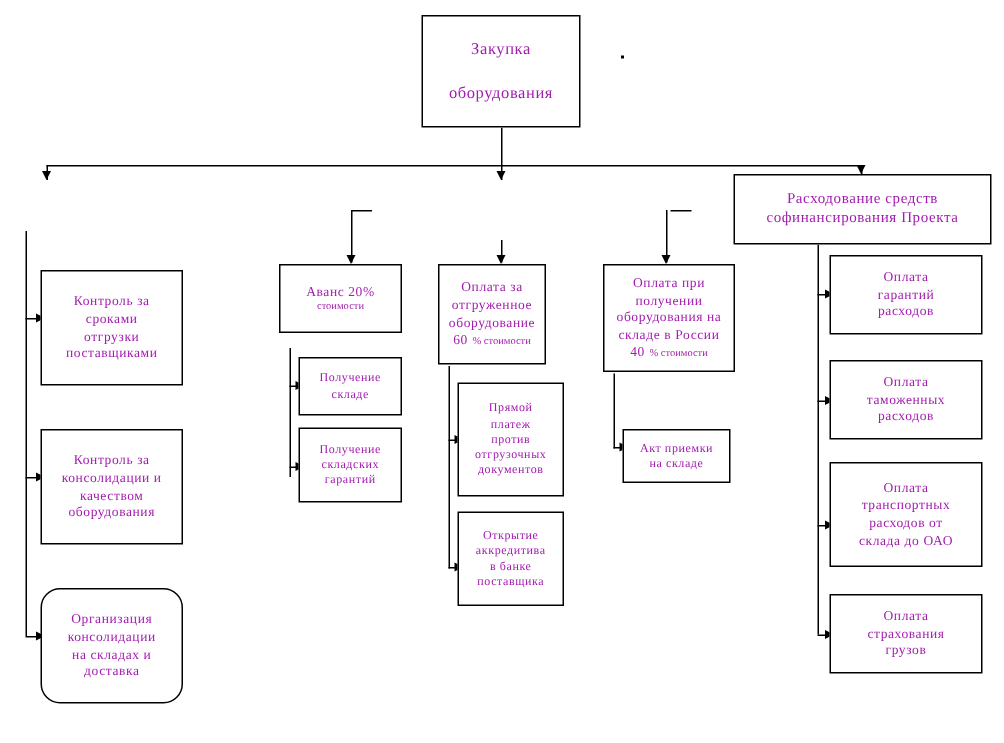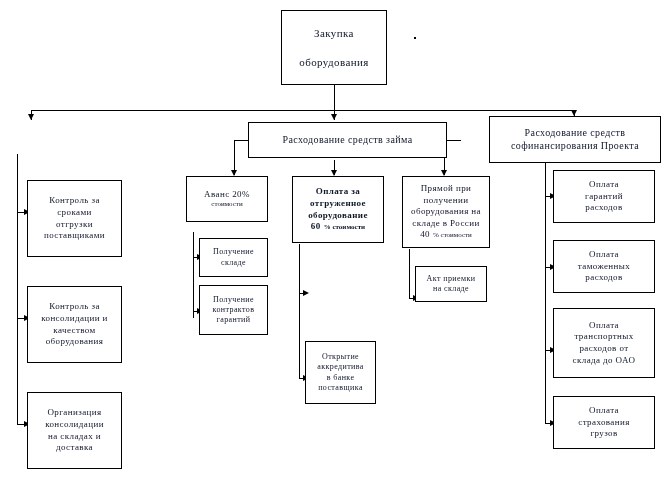--- a/index.html
+++ b/index.html
@@ -6,21 +6,21 @@
     margin: 0;
     padding: 0;
     background: #ffffff;
   }
   #canvas {
     position: relative;
     width: 669px;
     height: 495px;
     background: #ffffff;
     font-family: "Liberation Serif", "DejaVu Serif", serif;
-    color: #0f172a;
+    color: #a21caf;
     overflow: hidden;
   }
   .box {
     position: absolute;
     box-sizing: border-box;
     border: 1px solid #000000;
     background: #ffffff;
     display: flex;
     flex-direction: column;
     align-items: center;
@@ -133,94 +133,98 @@
   <div class="arrow-r" style="left:550px; top:263.5px;"></div>
   <div class="arrow-r" style="left:550px; top:346.5px;"></div>
   <div class="arrow-r" style="left:550px; top:419.5px;"></div>
 
   <div class="box t11" style="left:281px; top:10px; width:106px; height:75px;">
     <span class="ln">Закупка</span>
     <span class="ln" style="margin-top:14px;">оборудования</span>
   </div>
 
 
-  <div class="box t10" style="left:248px; top:122px; width:199px; height:36px;">
-    <span class="ln">Расходование средств займа</span>
-  </div>
 
   <div class="box t10" style="left:489px; top:116px; width:172px; height:47px;">
     <span class="ln">Расходование средств</span>
     <span class="ln">софинансирования Проекта</span>
   </div>
 
   <div class="box t9" style="left:27px; top:180px; width:95px; height:77px;">
     <span class="ln">Контроль за</span>
     <span class="ln">сроками</span>
     <span class="ln">отгрузки</span>
     <span class="ln">поставщиками</span>
   </div>
 
   <div class="box t9" style="left:27px; top:286px; width:95px; height:77px;">
     <span class="ln">Контроль за</span>
     <span class="ln">консолидации и</span>
     <span class="ln">качеством</span>
     <span class="ln">оборудования</span>
   </div>
 
-  <div class="box t9" style="left:27px; top:392px; width:95px; height:77px;">
+  <div class="box t9" style="left:27px; top:392px; width:95px; height:77px;border-radius:13px;">
     <span class="ln">Организация</span>
     <span class="ln">консолидации</span>
     <span class="ln">на складах и</span>
     <span class="ln">доставка</span>
   </div>
 
   <div class="box t9" style="left:186px; top:176px; width:82px; height:46px;align-items:center;">
     <span class="ln">Аванс 20%</span>
     <span class="ln small-sub">стоимости</span>
   </div>
 
   <div class="box t8" style="left:199px; top:238px; width:69px; height:39px;">
     <span class="ln">Получение</span>
     <span class="ln">складе</span>
   </div>
 
   <div class="box t8" style="left:199px; top:285px; width:69px; height:50px;">
     <span class="ln">Получение</span>
-    <span class="ln">контрактов</span>
+    <span class="ln">складских</span>
     <span class="ln">гарантий</span>
   </div>
 
-  <div class="box t9" style="left:292px; top:176px; width:92px; height:67px;font-weight:bold;">
+  <div class="box t9" style="left:292px; top:176px; width:72px; height:67px;">
     <span class="ln">Оплата за</span>
     <span class="ln">отгруженное</span>
     <span class="ln">оборудование</span>
     <span class="ln">
       <span>60</span><span class="small-sub" style="margin-left:3px;">% стоимости</span>
     </span>
   </div>
 
+  <div class="box t8" style="left:305px; top:255px; width:71px; height:76px;">
+    <span class="ln">Прямой</span>
+    <span class="ln">платеж</span>
+    <span class="ln">против</span>
+    <span class="ln">отгрузочных</span>
+    <span class="ln">документов</span>
+  </div>
 
   <div class="box t8" style="left:305px; top:341px; width:71px; height:63px;">
     <span class="ln">Открытие</span>
     <span class="ln">аккредитива</span>
     <span class="ln">в банке</span>
     <span class="ln">поставщика</span>
   </div>
 
   <div class="box t9" style="left:402px; top:176px; width:88px; height:72px;">
-    <span class="ln">Прямой при</span>
+    <span class="ln">Оплата при</span>
     <span class="ln">получении</span>
     <span class="ln">оборудования на</span>
     <span class="ln">складе в России</span>
     <span class="ln">
       <span>40</span><span class="small-sub" style="margin-left:3px;">% стоимости</span>
     </span>
   </div>
 
-  <div class="box t8" style="left:415px; top:266px; width:72px; height:36px;">
+  <div class="box t8" style="left:415px; top:286px; width:72px; height:36px;">
     <span class="ln">Акт приемки</span>
     <span class="ln">на складе</span>
   </div>
 
   <div class="box t9" style="left:553px; top:170px; width:102px; height:53px;">
     <span class="ln">Оплата</span>
     <span class="ln">гарантий</span>
     <span class="ln">расходов</span>
   </div>
 

